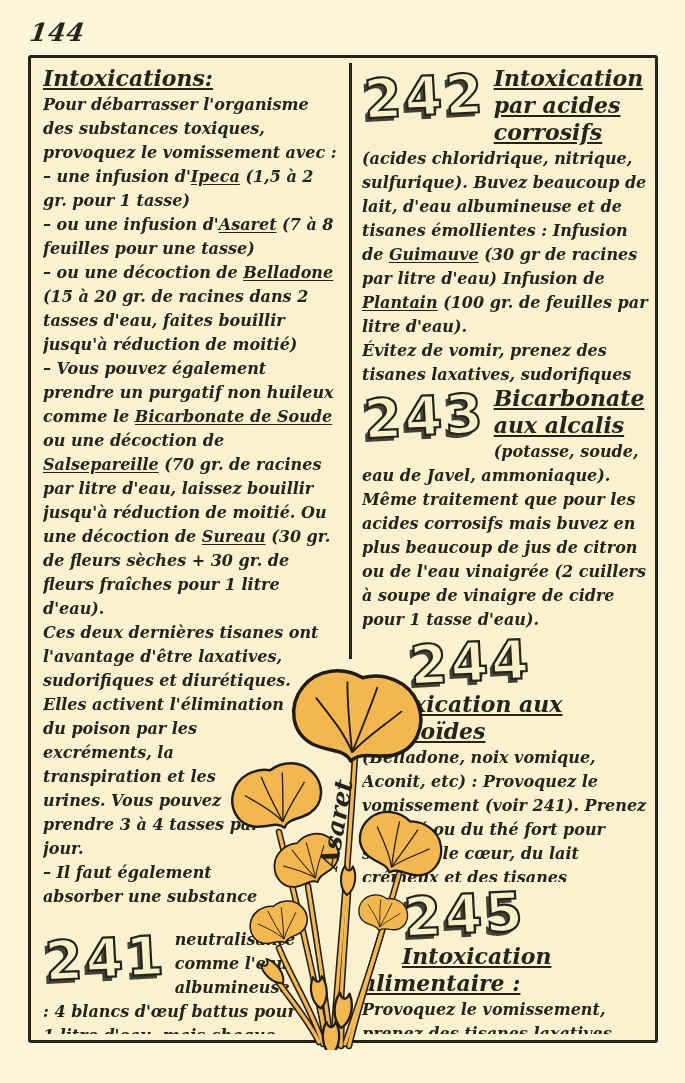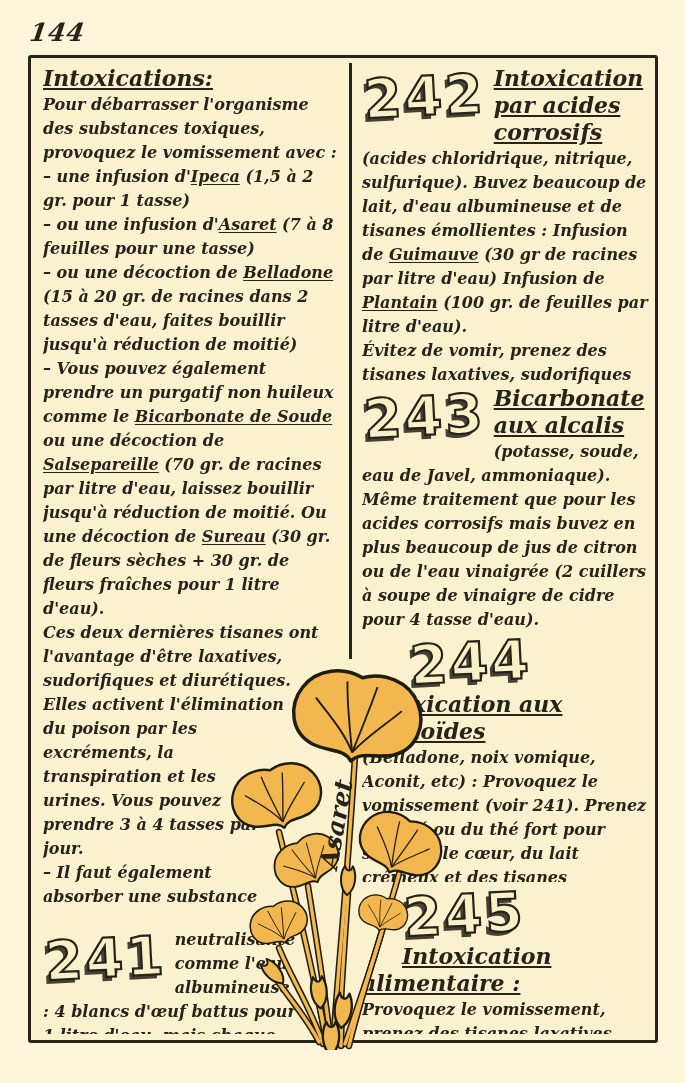--- a/index.html
+++ b/index.html
@@ -111,21 +111,21 @@
     <div class="col col-right">
 
       <div class="sec sec-abs sec-242">
         <div class="bignum">242</div>
         <div class="sec-text"><span class="sec-heading">Intoxication par acides corrosifs</span><span><span>(acides chloridrique, nitrique, sulfurique). Buvez beaucoup de lait, d'eau albumineuse et de tisanes émollientes : Infusion de </span><span class="u">Guimauve</span><span> (30 gr de racines par litre d'eau) Infusion de </span><span class="u">Plantain</span><span> (100 gr. de feuilles par litre d'eau).
 Évitez de vomir, prenez des tisanes laxatives, sudorifiques et diurétiques (voir 241).</span></span></div>
       </div>
 
       <div class="sec sec-abs sec-243">
         <div class="bignum">243</div>
-        <div class="sec-text"><span class="sec-heading">Bicarbonate aux alcalis</span><span><span>(potasse, soude, eau de Javel, ammoniaque). Même traitement que pour les acides corrosifs mais buvez en plus beaucoup de jus de citron ou de l'eau vinaigrée (2 cuillers à soupe de vinaigre de cidre pour 4 tasse d'eau).</span></span></div>
+        <div class="sec-text"><span class="sec-heading">Bicarbonate aux alcalis</span><span><span>(potasse, soude, eau de Javel, ammoniaque). Même traitement que pour les acides corrosifs mais buvez en plus beaucoup de jus de citron ou de l'eau vinaigrée (2 cuillers à soupe de vinaigre de cidre pour 1 tasse d'eau).</span></span></div>
       </div>
 
       <div class="sec sec-abs sec-244">
         <div class="spl" style="width:46px;height:60px;"></div>
         <div class="bignum">244</div>
         <div class="sec-text"><span class="sec-heading">Intoxication aux alcaloïdes</span><span><span>(Belladone, noix vomique, Aconit, etc) : Provoquez le vomissement (voir 241). Prenez du café ou du thé fort pour soutenir le cœur, du lait crémeux et des tisanes laxatives, sudorifiques et diurétiques.</span></span></div>
       </div>
 
       <div class="sec sec-abs sec-245">
         <div class="spl" style="width:40px;height:72px;"></div>

